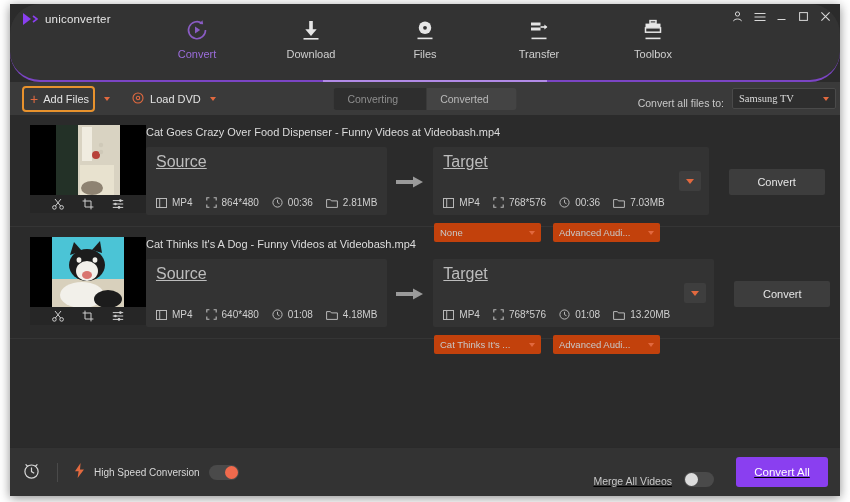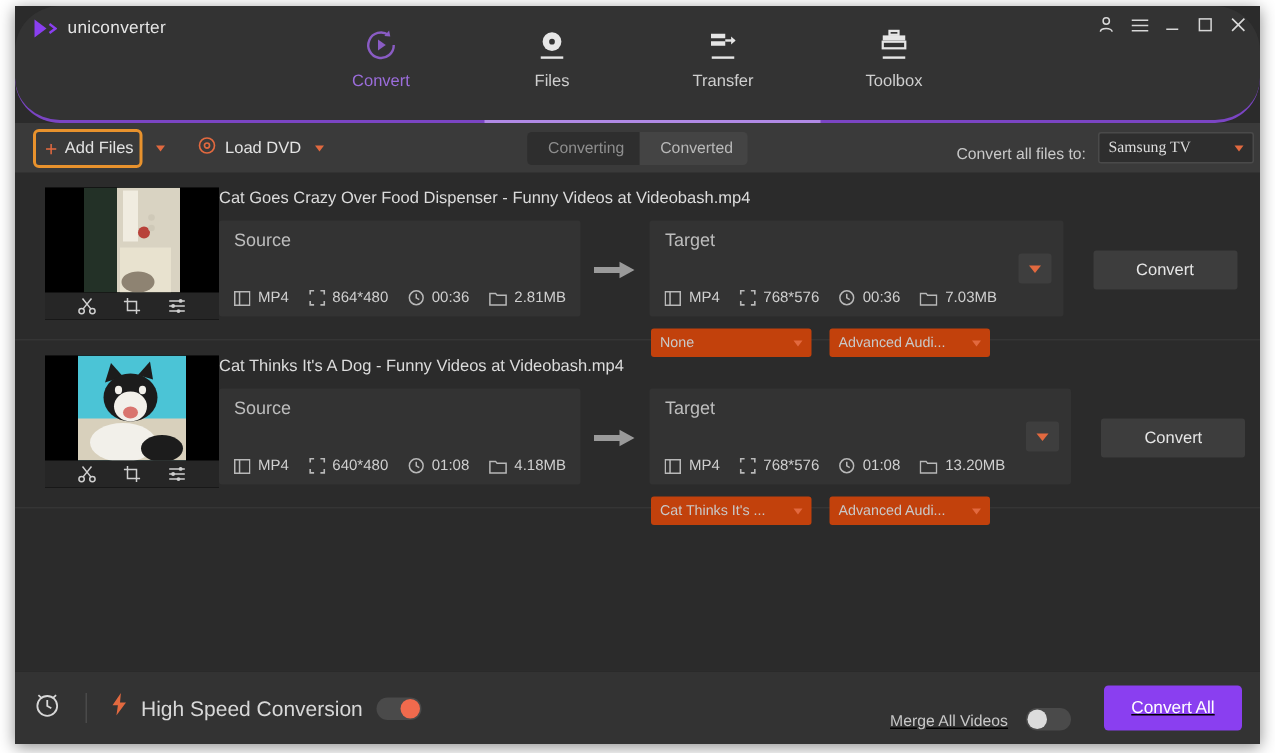--- a/index.html
+++ b/index.html
@@ -168,21 +168,21 @@
     left: 50%;
     transform: translateX(-50%);
     display: flex;
     background: #444444;
     border-radius: 3px;
     overflow: hidden;
   }
   .tab {
     font-size: 10.5px;
     color: #b9b9b9;
-    padding: 5px 10px 5px 14px;
+    padding: 5px 28px 5px 14px;
     cursor: default;
   }
   .tab.active {
     background: #2e2e2e;
     color: #8e8e8e;
   }
 
   .convert-all-to {
     position: absolute;
     right: 4px;
@@ -265,23 +265,24 @@
   }
   .info-box {
     background: #333333;
     border-radius: 2px;
     padding: 6px 10px 7px 10px;
     min-width: 228px;
     box-sizing: border-box;
   }
   .info-box.target { min-width: 244px; position: relative; padding-right: 44px; }
   .info-head {
-    font-size: 12px;
+    font-size: 16px;
     color: #bdbdbd;
     margin-bottom: 6px;
+    text-decoration: underline;
   }
   .info-stats {
     display: flex;
     align-items: center;
     gap: 13px;
   }
   .stat {
     display: flex;
     align-items: center;
     gap: 5px;
@@ -359,21 +360,21 @@
     border-top: 1px solid #2a2a2a;
   }
   .hs-group {
     display: flex;
     align-items: center;
     gap: 9px;
     margin-left: 16px;
     padding-left: 16px;
     border-left: 1px solid #4a4a4a;
   }
-  .hs-label { font-size: 14px; color: #d8d8d8; }
+  .hs-label { font-size: 10px; color: #d8d8d8; }
   .toggle {
     width: 30px;
     height: 15px;
     border-radius: 8px;
     position: relative;
   }
   .toggle.on { background: #4a4a4a; }
   .toggle.on .knob {
     position: absolute;
     right: 1px; top: 1px;
@@ -461,20 +462,30 @@
         <span class="navicon">
           <svg width="24" height="24" viewBox="0 0 24 24">
             <path d="M20.5 12 A8.5 8.5 0 1 1 17 5.3" fill="none" stroke="#8a5cc4" stroke-width="1.6"></path>
             <path d="M17.4 2.3 L18.2 6.3 L14.2 6.0 Z" fill="#8a5cc4"></path>
             <path d="M10 8.4 L15.2 12 L10 15.6 Z" fill="#8a5cc4"></path>
           </svg>
         </span>
         <span class="navlabel">Convert</span>
       </div>
 
+      <div class="navitem">
+        <span class="navicon">
+          <svg width="24" height="24" viewBox="0 0 24 24">
+            <rect x="10.2" y="3" width="3.6" height="9" fill="#e6e6e6"></rect>
+            <path d="M6.3 11.2 L17.7 11.2 L12 18 Z" fill="#e6e6e6"></path>
+            <rect x="4.5" y="20" width="15" height="1.6" fill="#e6e6e6"></rect>
+          </svg>
+        </span>
+        <span class="navlabel">Download</span>
+      </div>
 
       <div class="navitem">
         <span class="navicon">
           <svg width="24" height="24" viewBox="0 0 24 24">
             <path d="M12 3.5 A6.2 6.2 0 0 1 12 16 A6.2 6.2 0 0 1 12 3.5 Z" fill="#e6e6e6"></path>
             <circle cx="12" cy="9.8" r="1.9" fill="#333333"></circle>
             <rect x="4.5" y="19.6" width="15" height="1.6" fill="#e6e6e6"></rect>
           </svg>
         </span>
         <span class="navlabel">Files</span>

